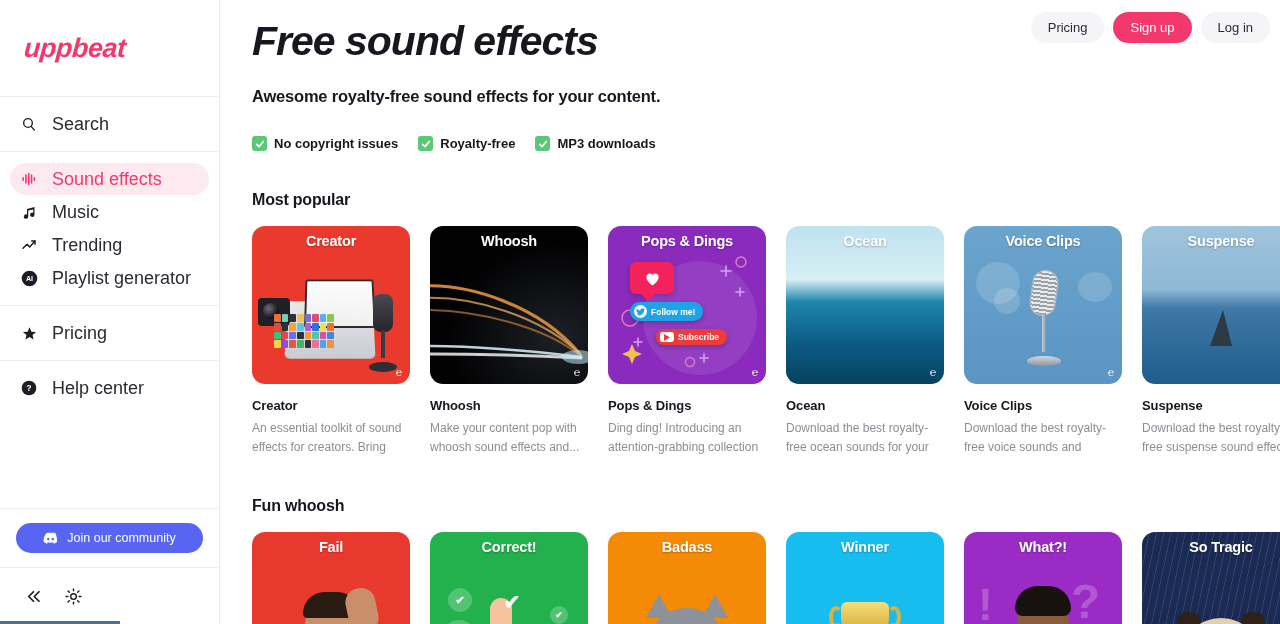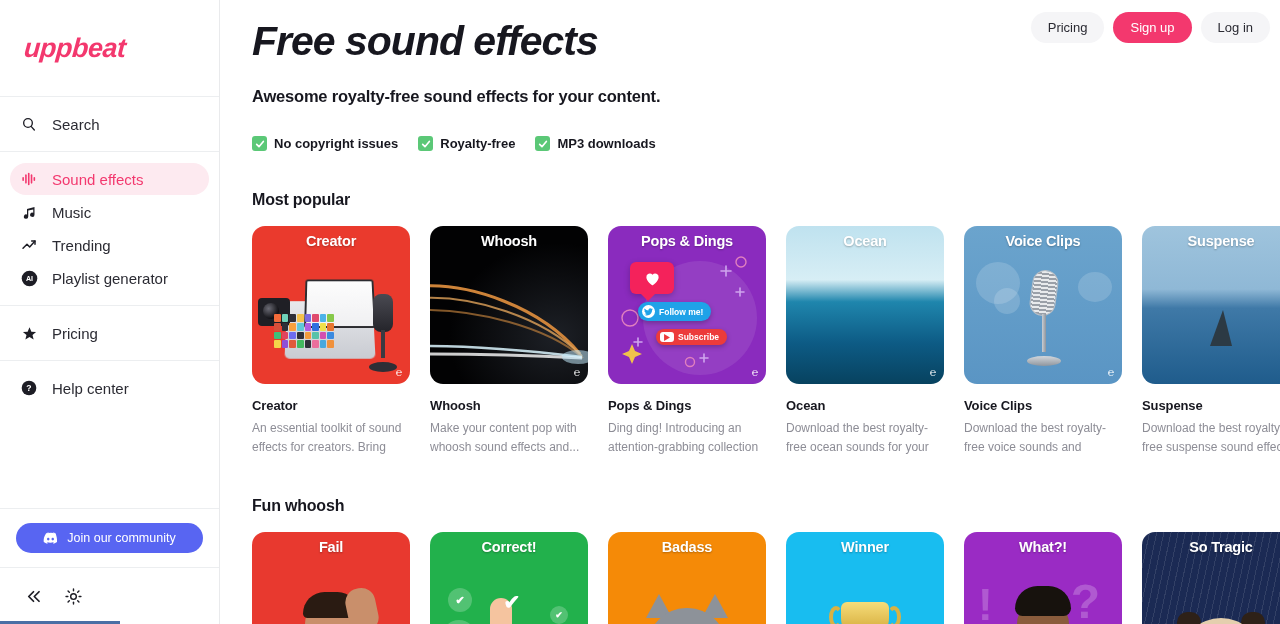--- a/index.html
+++ b/index.html
@@ -38,21 +38,21 @@
   .nav-item {
     display: flex; align-items: center; gap: 14px;
     height: 32px; margin: 1px 10px; padding: 0 10px;
     border-radius: 16px; cursor: pointer;
   }
   .nav-item .ico {
     width: 18px; height: 18px; flex: 0 0 18px;
     display: flex; align-items: center; justify-content: center;
     color: #1d1d25;
   }
-  .nav-item .lbl { font-size: 15px; color: #2b2b33; }
+  .nav-item .lbl { font-size: 18px; color: #2b2b33; }
   .nav-item.active { background: #fdeaf0; }
   .nav-item.active .lbl, .nav-item.active .ico { color: #f3386e; }
   .spacer { flex: 1 1 auto; }
   .community-wrap { padding: 14px 16px; border-top: 1px solid #eceef0; }
   .community-btn {
     display: flex; align-items: center; justify-content: center; gap: 9px;
     height: 30px; border-radius: 15px;
     background: #5865f2; color: #fff; font-size: 12.5px;
     cursor: pointer; border: none; width: 100%;
   }
@@ -475,21 +475,21 @@
 
         <div class="card">
           <div class="thumb">
             <div class="art art-pops">
               <div class="pop-glow"></div>
               <div class="heart-box">
                 <svg width="17" height="15" viewBox="0 0 24 22" fill="#fff">
                     <path d="M12 21s-9-5.8-9-12A5 5 0 0 1 12 5.6 5 5 0 0 1 21 9c0 6.2-9 12-9 12z"></path>
                   </svg>
               </div>
-              <div class="chip" style="left: 30px; top: 76px; background:#1fa2e8;">
+              <div class="chip" style="left: 22px; top: 76px; background:#1fa2e8;">
                 <span class="dot">
                     <svg width="9" height="8" viewBox="0 0 24 20" fill="#1fa2e8">
                       <path d="M24 2.4a9.6 9.6 0 0 1-2.8.8A4.9 4.9 0 0 0 23.3.4a9.7 9.7 0 0 1-3.1 1.2A4.9 4.9 0 0 0 11.9 6 13.9 13.9 0 0 1 1.7.9 4.9 4.9 0 0 0 3.2 7.4 4.8 4.8 0 0 1 1 6.8a4.9 4.9 0 0 0 3.9 4.8 4.9 4.9 0 0 1-2.2.1 4.9 4.9 0 0 0 4.6 3.4A9.9 9.9 0 0 1 0 17.4 13.9 13.9 0 0 0 7.5 19.6c9.1 0 14-7.5 14-14v-.6A9.6 9.6 0 0 0 24 2.4z"></path>
                     </svg>
                   </span>
                 <span>Follow me!</span>
               </div>
               <div class="chip" style="left: 48px; top: 103px; background:#ec3b3b;text-align:right;">
                 <span class="dot" style="border-radius:3px;width:14px;height:10px;background:#fff;">
                     <svg width="6" height="7" viewBox="0 0 10 12" fill="#ec3b3b">

